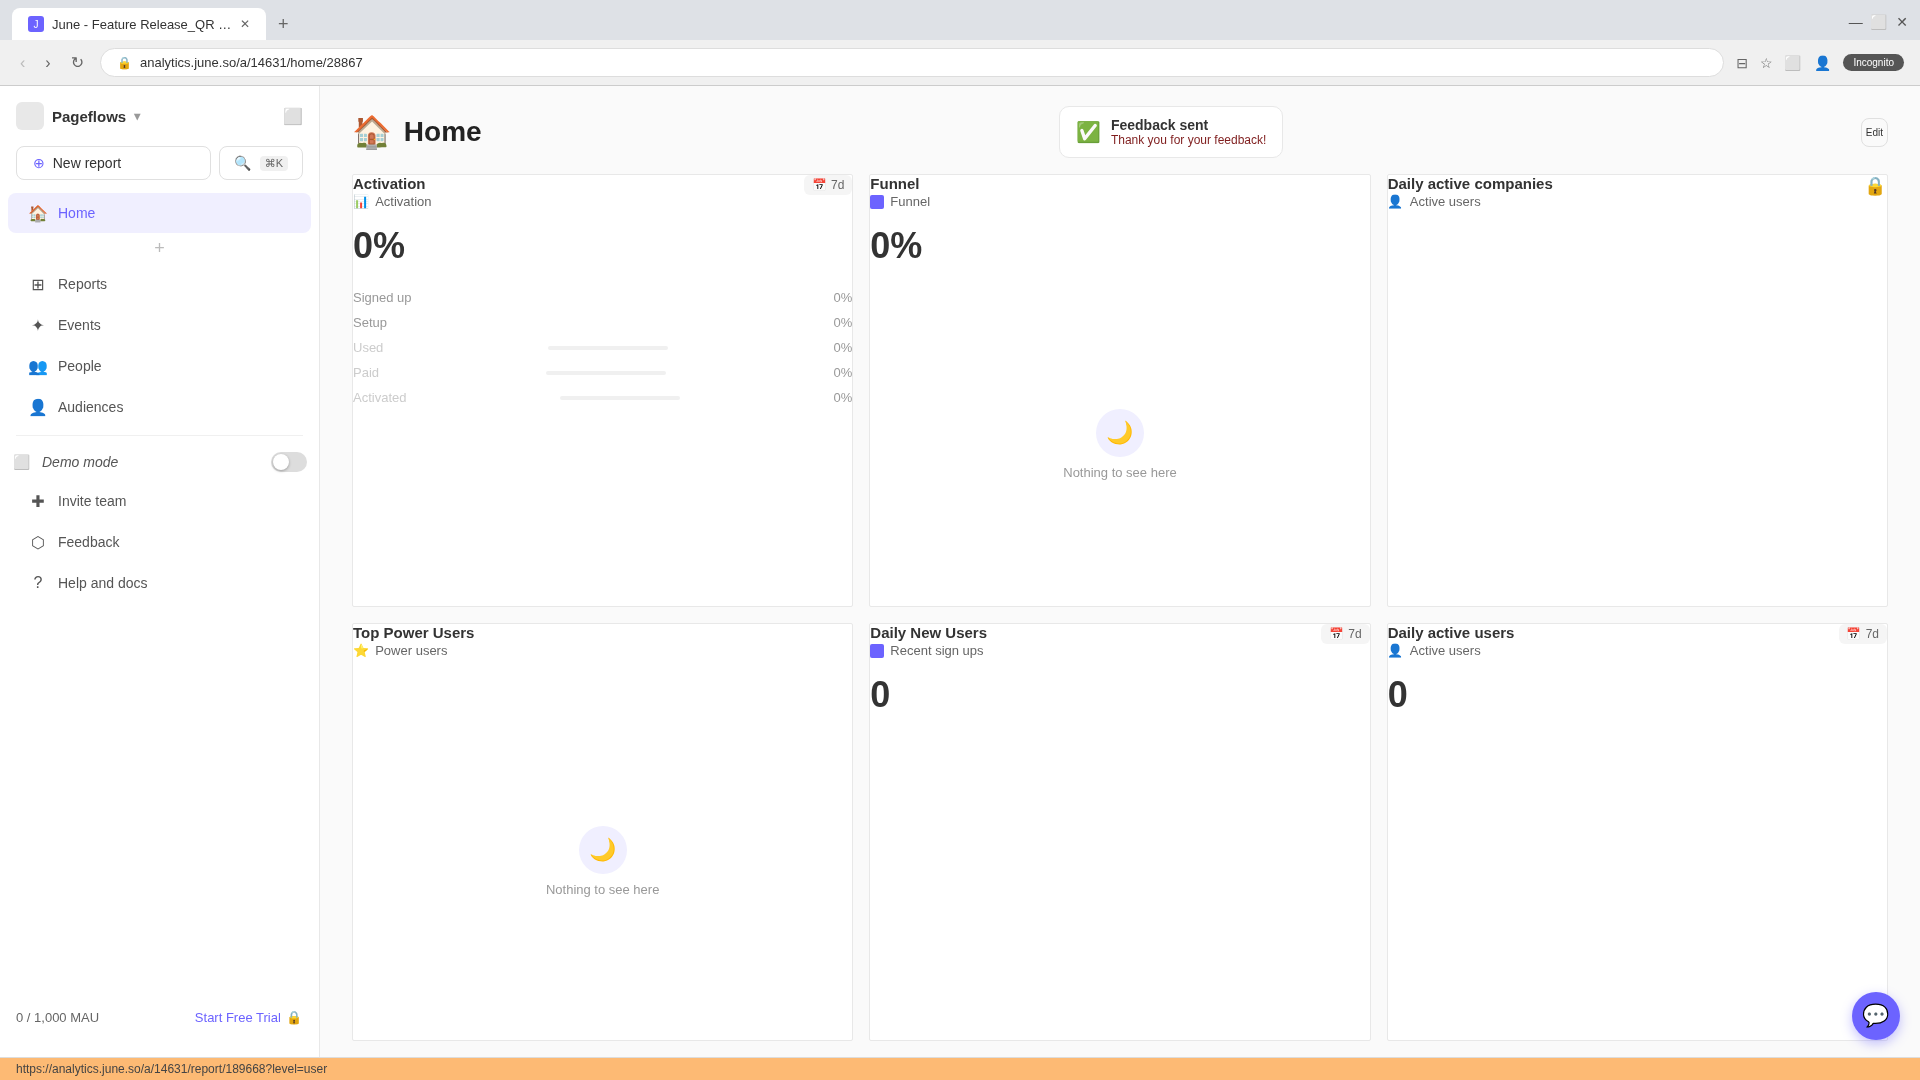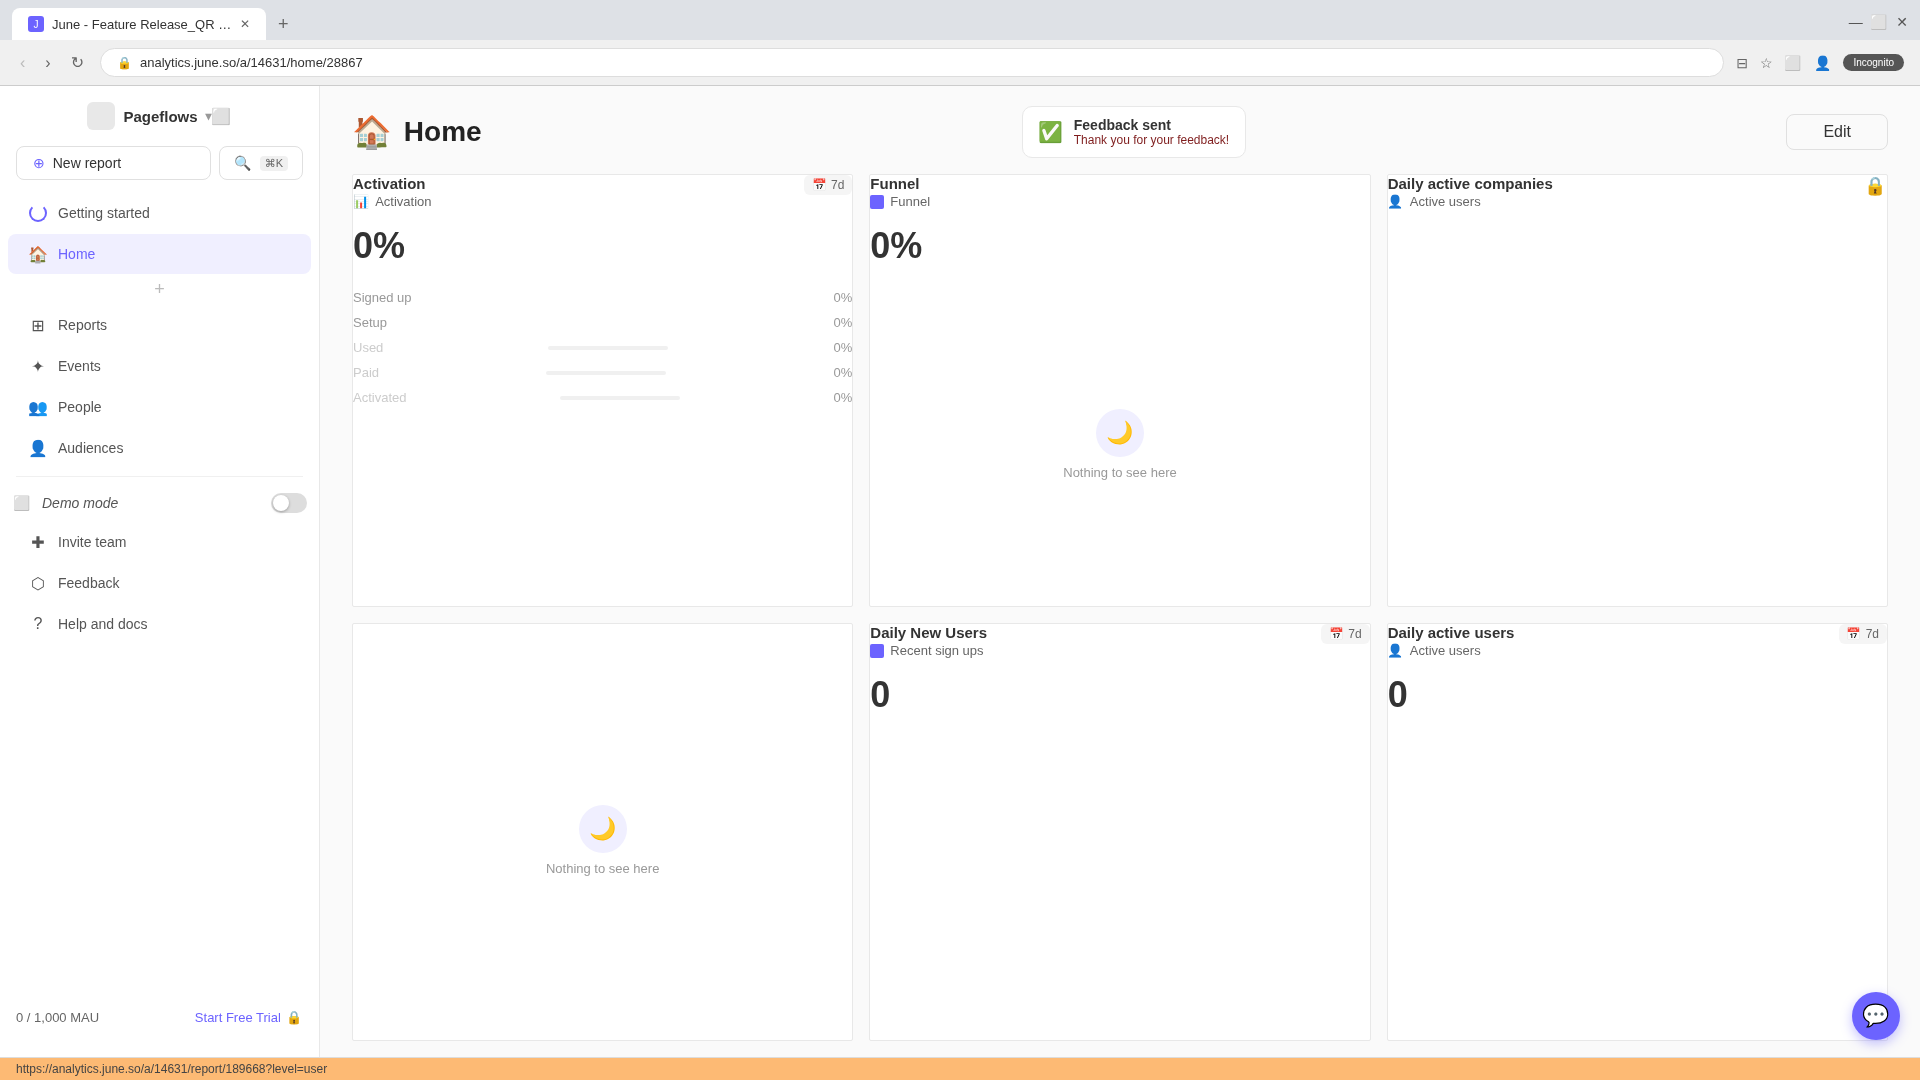--- a/index.html
+++ b/index.html
@@ -22,21 +22,21 @@
     .url-text { color: #333; font-size: 13px; }
     .browser-actions { display: flex; gap: 12px; align-items: center; }
     .browser-action-btn { background: none; border: none; color: #666; font-size: 14px; cursor: pointer; }
     .incognito-badge { background: #555; color: #fff; border-radius: 12px; padding: 3px 10px; font-size: 10px; }
 
     
     .app { display: flex; flex: 1; overflow: hidden; }
 
     
     .sidebar { width: 320px; background: #fff; border-right: 1px solid #e8e8e8; display: flex; flex-direction: column; padding: 16px 0; flex-shrink: 0; }
-    .sidebar-header { padding: 0 16px 16px; display: flex; align-items: center; justify-content: center; }
+    .sidebar-header { padding: 0 16px 16px; display: flex; align-items: center; justify-content: space-between; }
     .workspace-name { display: flex; align-items: center; gap: 8px; font-size: 15px; font-weight: 600; color: #333; cursor: pointer; }
     .workspace-icon { width: 28px; height: 28px; background: #e8e8e8; border-radius: 6px; }
     .sidebar-icon-btn { background: none; border: none; color: #888; cursor: pointer; font-size: 16px; }
 
     .sidebar-actions { padding: 0 16px 12px; display: flex; gap: 8px; }
     .new-report-btn { display: flex; align-items: center; gap: 8px; background: #fff; border: 1px solid #e0e0e0; border-radius: 8px; padding: 8px 16px; font-size: 14px; color: #333; cursor: pointer; flex: 1; }
     .search-btn { display: flex; align-items: center; gap: 8px; background: #fff; border: 1px solid #e0e0e0; border-radius: 8px; padding: 8px 14px; font-size: 14px; color: #888; cursor: pointer; }
     .kbd { background: #f0f0f0; border-radius: 4px; padding: 1px 5px; font-size: 11px; color: #666; }
 
     .sidebar-nav { flex: 1; overflow-y: auto; }
@@ -60,21 +60,21 @@
     .page-header { padding: 20px 32px 16px; display: flex; align-items: center; justify-content: space-between; background: #fafafa; }
     .page-title-area { display: flex; align-items: center; gap: 12px; }
     .page-title-icon { font-size: 32px; }
     .page-title { font-size: 28px; font-weight: 600; color: #222; }
 
     .feedback-banner { display: flex; align-items: center; gap: 10px; background: #fff; border: 1px solid #e8e8e8; border-radius: 10px; padding: 10px 16px; }
     .feedback-check { color: #22c55e; font-size: 20px; }
     .feedback-title { font-size: 14px; font-weight: 600; color: #333; }
     .feedback-subtitle { font-size: 12px; color: #7f1d1d; }
 
-    .edit-btn { background: none; border: 1px solid #e0e0e0; border-radius: 8px; padding: 8px 36px; font-size: 16px; color: #333; cursor: pointer; }
+    .edit-btn { background: none; border: 1px solid #e0e0e0; border-radius: 8px; padding: 8px 4px; font-size: 10px; color: #333; cursor: pointer; }
 
     .cards-grid { display: grid; grid-template-columns: 1fr 1fr 1fr; gap: 16px; padding: 0 32px 16px; overflow-y: auto; flex: 1; }
 
     .card { background: #fff; border-radius: 2px; border: 1px solid #e8e8e8; display: flex; flex-direction: column; gap: 8px; min-height: 220px; }
     .card-header { display: flex; align-items: flex-start; justify-content: space-between; }
     .card-title { font-size: 15px; font-weight: 600; color: #333; }
     .card-subtitle { display: flex; align-items: center; gap: 6px; font-size: 13px; color: #666; margin-top: 2px; }
     .card-badge { display: flex; align-items: center; gap: 4px; background: #f5f5f5; border-radius: 6px; padding: 3px 8px; font-size: 12px; color: #666; }
     .card-value { font-size: 36px; font-weight: 600; color: #333; margin: 8px 0; }
 
@@ -150,26 +150,20 @@
         <span style="color:#6c63ff;">⊕</span>
         <span>New report</span>
       </button>
       <button class="search-btn">
         <span>🔍</span>
         <span class="kbd">⌘K</span>
       </button>
     </div>
 
     <div class="sidebar-nav">
-      <div class="nav-item">
-        <div class="nav-item-icon">
-          <div class="spinning"></div>
-        </div>
-        <span>Getting started</span>
-      </div>
 
       <div class="nav-item active">
         <div class="nav-item-icon">🏠</div>
         <span>Home</span>
       </div>
 
       <div style="display:flex;align-items:center;justify-content:center;padding:4px 0;">
         <span style="color:#bbb;font-size:18px;cursor:pointer;">+</span>
       </div>
 
@@ -316,20 +310,29 @@
             <div class="card-subtitle">
               <span>👤</span>
               <span>Active users</span>
             </div>
           </div>
           <span class="lock-icon">🔒</span>
         </div>
       </div>
 
       <div class="card">
+        <div class="card-header">
+          <div>
+            <div class="card-title">Top Power Users</div>
+            <div class="card-subtitle">
+              <span>⭐</span>
+              <span>Power users</span>
+            </div>
+          </div>
+        </div>
         <div class="empty-state" style="flex:1;margin-top:16px;">
           <div style="width:48px;height:48px;background:#f0efff;border-radius:50%;display:flex;align-items:center;justify-content:center;font-size:22px;">🌙</div>
           <span class="empty-text">Nothing to see here</span>
         </div>
       </div>
 
       <div class="card">
         <div class="card-header">
           <div>
             <div class="card-title">Daily New Users</div>

